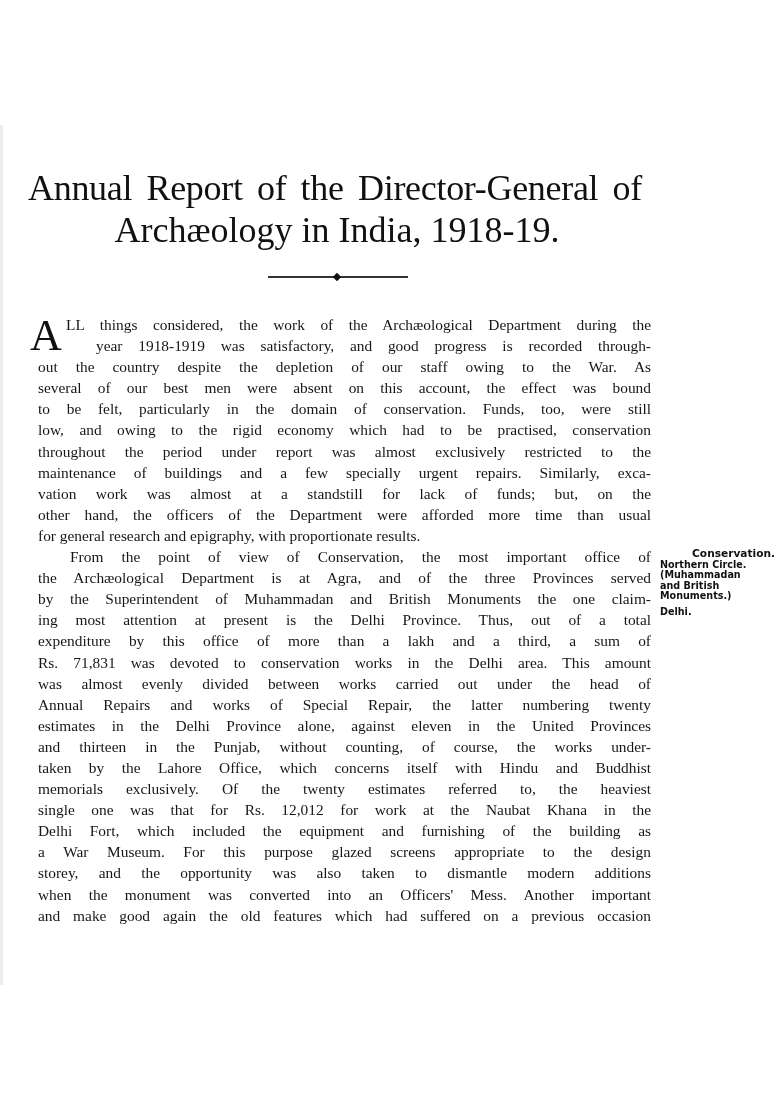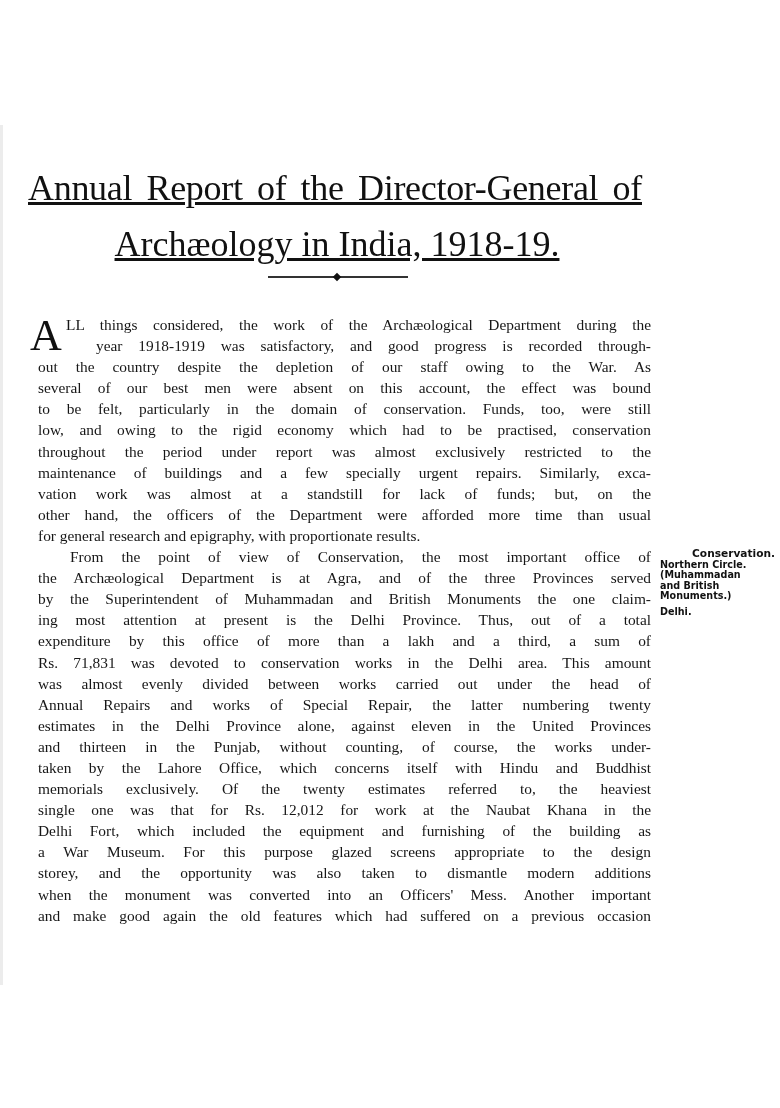--- a/index.html
+++ b/index.html
@@ -25,33 +25,32 @@
     }
     .title-block {
       position: absolute;
       left: 28px;
       top: 168px;
       width: 614px;
       font-family: "Liberation Serif", "DejaVu Serif", serif;
       font-size: 36px;
       line-height: 40px;
       color: #111;
-      text-decoration: underline;
     }
     .title-line1 {
       display: block;
       text-align: justify;
       text-align-last: justify;
       letter-spacing: -0.3px;
       word-spacing: 4px;
     }
     .title-line2 {
       display: block;
       text-align: center;
-      margin-top: 16px;
+      margin-top: 2px;
       padding-left: 4px;
     }
     .divider {
       position: absolute;
       left: 268px;
       top: 276px;
       width: 140px;
       height: 2px;
       background: #333;
     }

